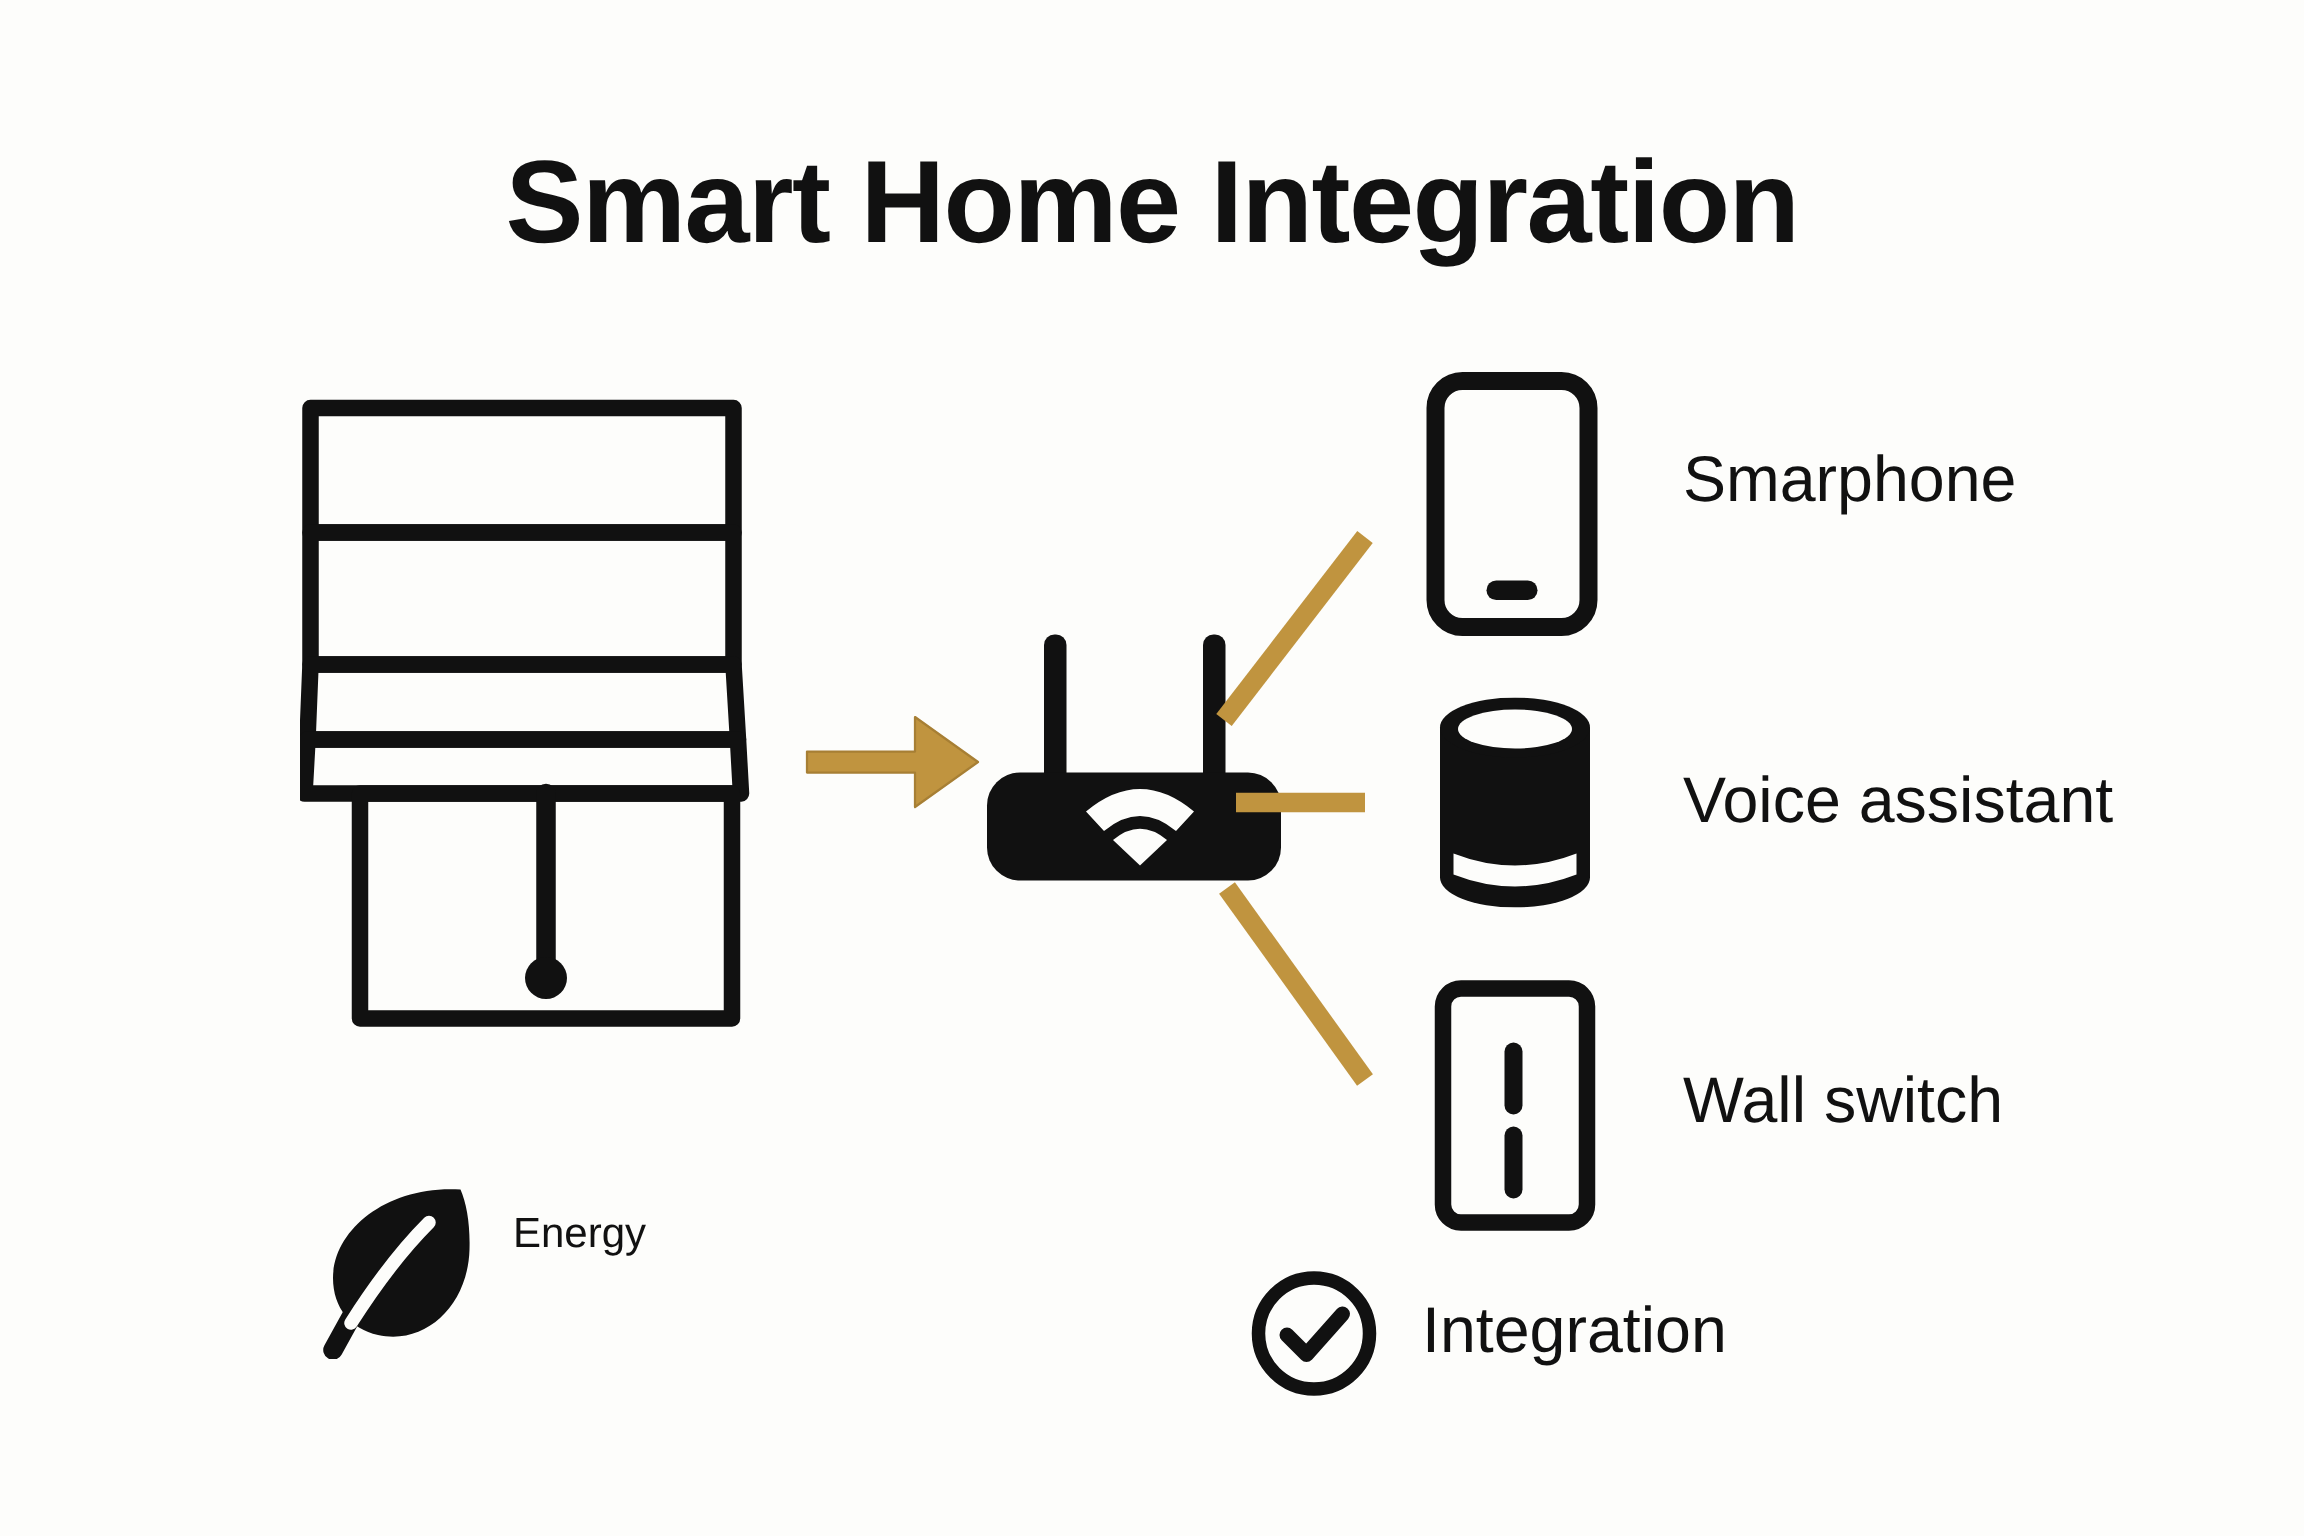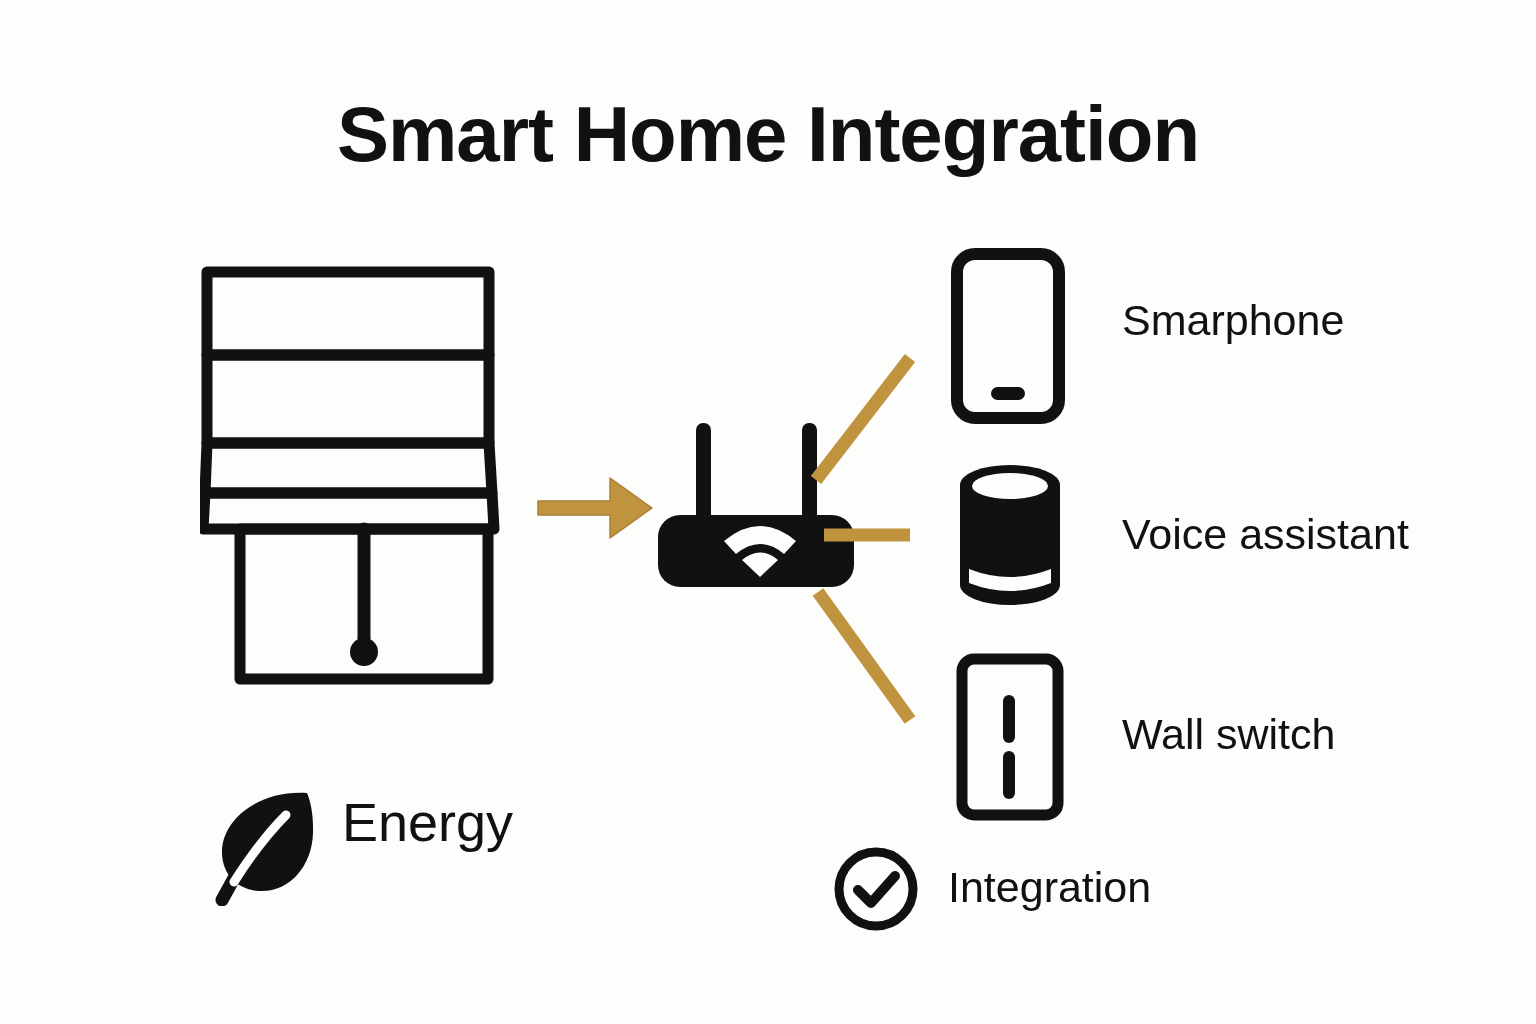--- a/index.html
+++ b/index.html
@@ -82,21 +82,21 @@
   }
   #label-smartphone     { left: 1122px; top: 286px; margin-top: 13px; }
   #label-voice-assistant{ left: 1122px; top: 513px; }
   #label-wall-switch    { left: 1122px; top: 713px; }
 
   
   #leaf-icon { left: 214px; top: 788px; width: 110px; height: 118px; }
   #label-energy-savings {
     left: 342px;
     top: 795px;
-    font-size: 54px;
+    font-size: 28px;
     line-height: 54px;
     color: #111111;
   }
   #label-energy-savings span { display: block; }
 
   
   #check-icon { left: 832px; top: 845px; width: 88px; height: 88px; }
   #label-convenience {
     left: 948px;
     top: 866px;

